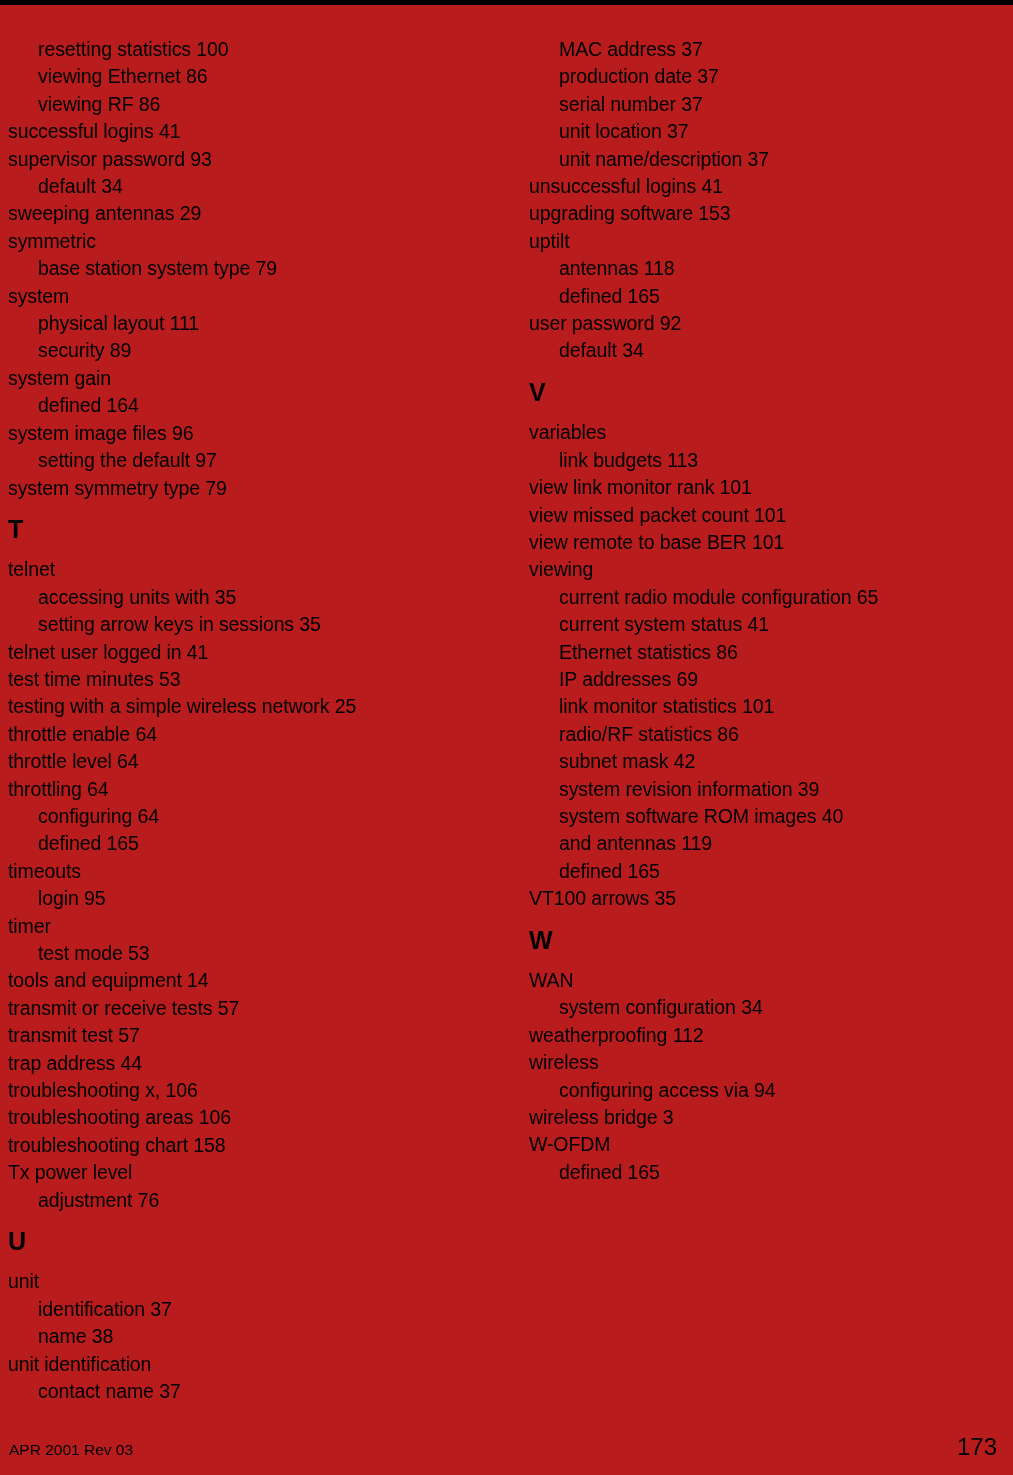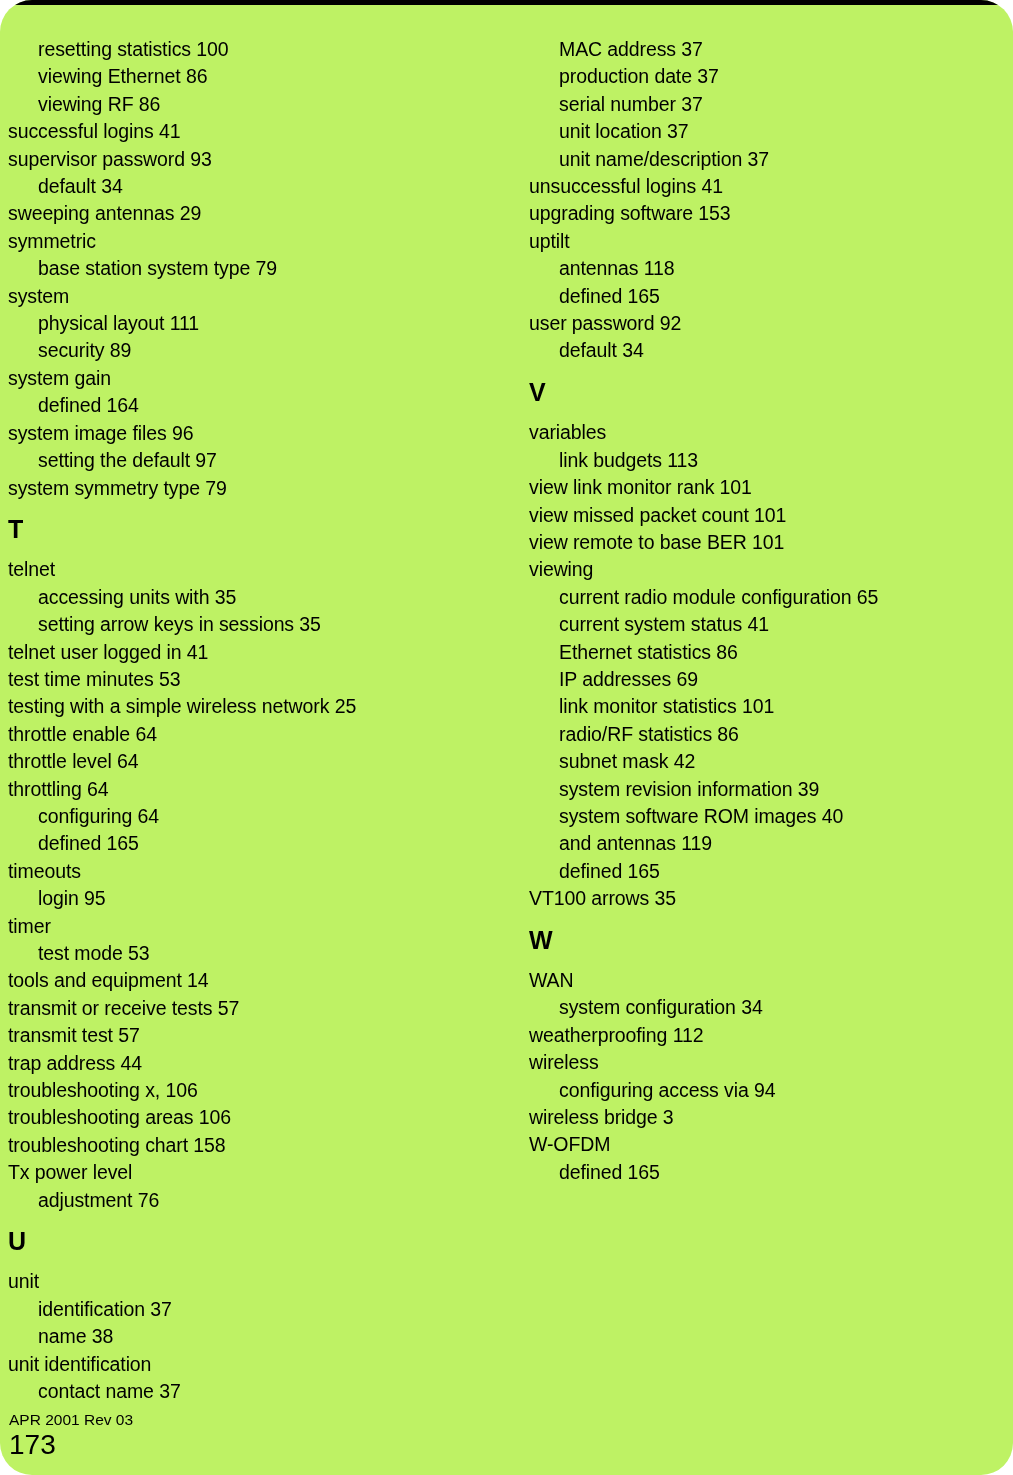--- a/index.html
+++ b/index.html
@@ -9,24 +9,23 @@
     background: #ffffff;
   }
   body {
     font-family: "Liberation Sans", sans-serif;
     color: #000000;
   }
   .page {
     position: relative;
     width: 1013px;
     height: 1475px;
-    background: #bef264;
+    background: #b91c1c;
     overflow: hidden;
     box-sizing: border-box;
-    border-radius: 32px;
   }
   .top-edge-bar {
     position: absolute;
     top: 0;
     left: 0;
     width: 1013px;
     height: 5px;
     background: #000000;
   }
   .columns {
@@ -68,33 +67,33 @@
     margin-top: 14px;
     margin-bottom: 13px;
     letter-spacing: 0px;
   }
   .footer {
     position: absolute;
     left: 0;
     bottom: 14px;
     width: 1013px;
     display: flex;
-    flex-direction: column;
+    flex-direction: row;
     justify-content: space-between;
     align-items: baseline;
     box-sizing: border-box;
     padding-left: 9px;
     padding-right: 16px;
   }
   .footer-left {
     font-size: 15.5px;
     letter-spacing: 0px;
   }
   .footer-right {
-    font-size: 28px;
+    font-size: 24px;
     letter-spacing: 0px;
   }
 </style>
 </head>
 <body>
 
 <div class="page">
 
   <div class="top-edge-bar"></div>
 

